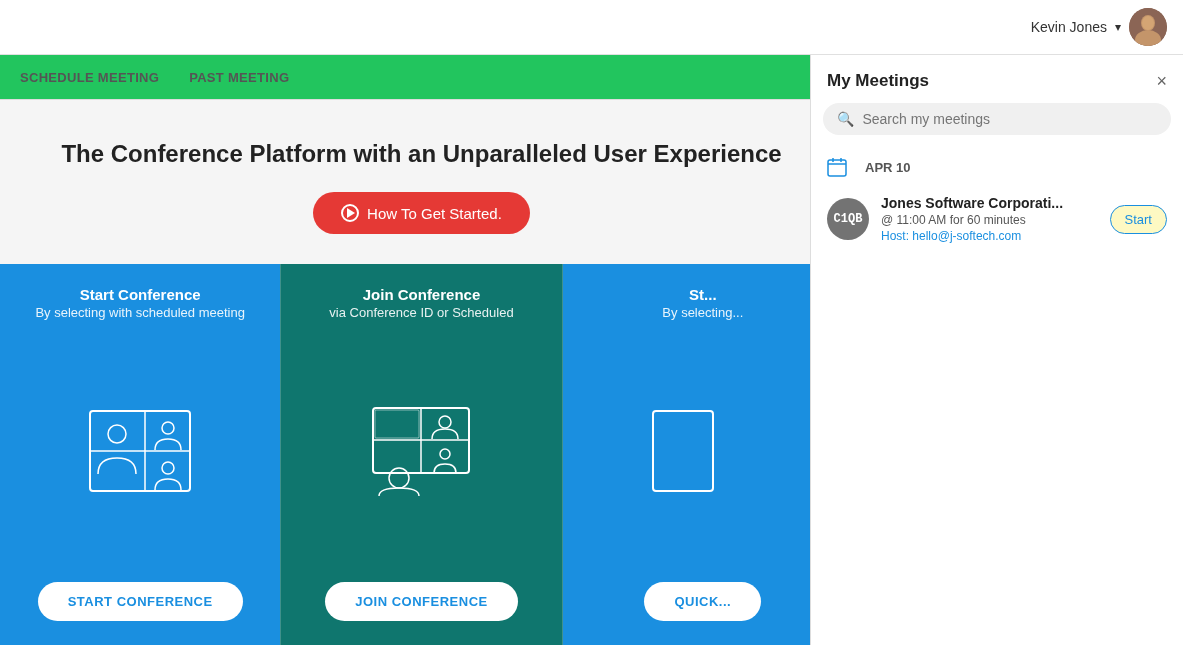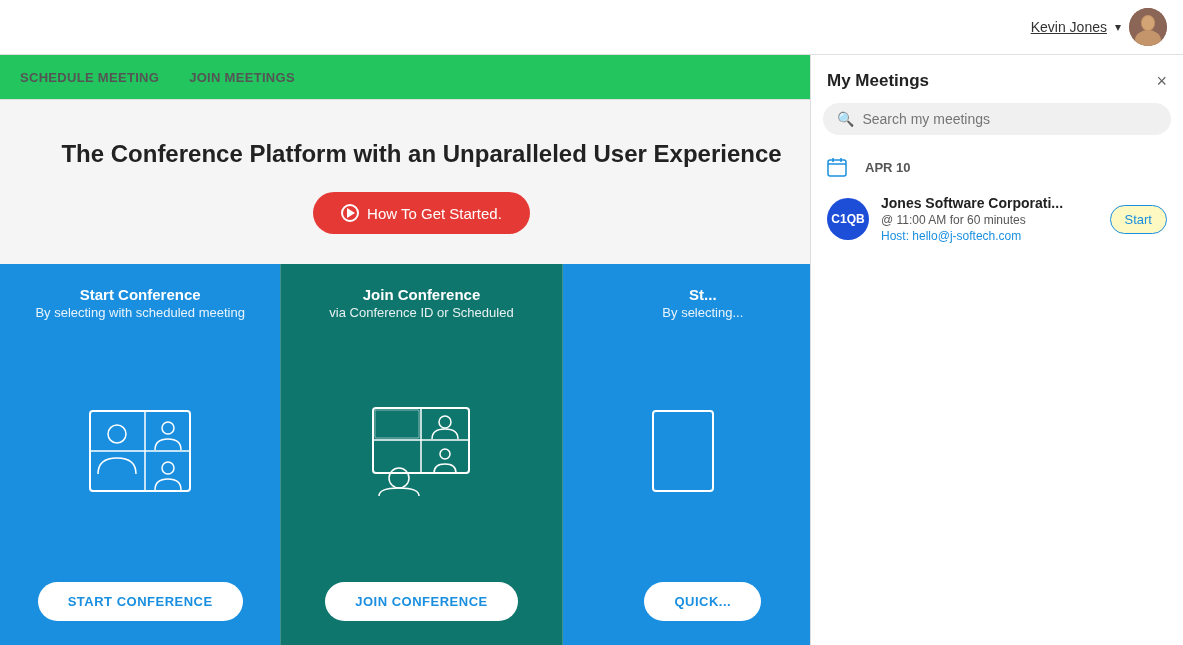--- a/index.html
+++ b/index.html
@@ -29,21 +29,20 @@
     }
     .user-info {
       display: flex;
       align-items: center;
       gap: 8px;
       cursor: pointer;
     }
     .user-name {
       font-size: 14px;
       color: #333;
-      text-decoration: underline;
     }
     .user-avatar {
       width: 38px;
       height: 38px;
       border-radius: 50%;
       background: #8B6555;
       overflow: hidden;
       display: flex;
       align-items: center;
       justify-content: center;
@@ -253,28 +252,29 @@
     .meeting-item {
       display: flex;
       align-items: center;
       padding: 12px 16px;
       gap: 12px;
     }
     .meeting-avatar {
       width: 42px;
       height: 42px;
       border-radius: 50%;
-      background: #1d4ed8;
+      background: #737373;
       display: flex;
       align-items: center;
       justify-content: center;
       font-size: 12px;
       font-weight: 700;
       color: #fff;
       flex-shrink: 0;
+      font-family: Liberation Mono, monospace;
     }
     .meeting-info {
       flex: 1;
     }
     .meeting-name {
       font-size: 14px;
       font-weight: 600;
       color: #222;
       margin-bottom: 2px;
     }
@@ -318,21 +318,21 @@
         <ellipse cx="19" cy="15" rx="7" ry="8" fill="#C4956A"></ellipse>
         <ellipse cx="19" cy="32" rx="13" ry="10" fill="#C4956A"></ellipse>
         <ellipse cx="19" cy="15" rx="6" ry="7" fill="#D4A574"></ellipse>
       </svg>
     </div>
   </div>
 </div>
 
 <div class="nav-tabs">
   <span class="nav-tab">SCHEDULE MEETING</span>
-  <span class="nav-tab">JOIN MEETINGS</span>
+  <span class="nav-tab">PAST MEETING</span>
 </div>
 
 <div class="main-content">
 
   <div class="hero">
     <h1 class="hero-title">The Conference Platform with an Unparalleled User Experience</h1>
     <button class="hero-btn">
       <div class="play-icon">
         <div class="play-triangle"></div>
       </div>

